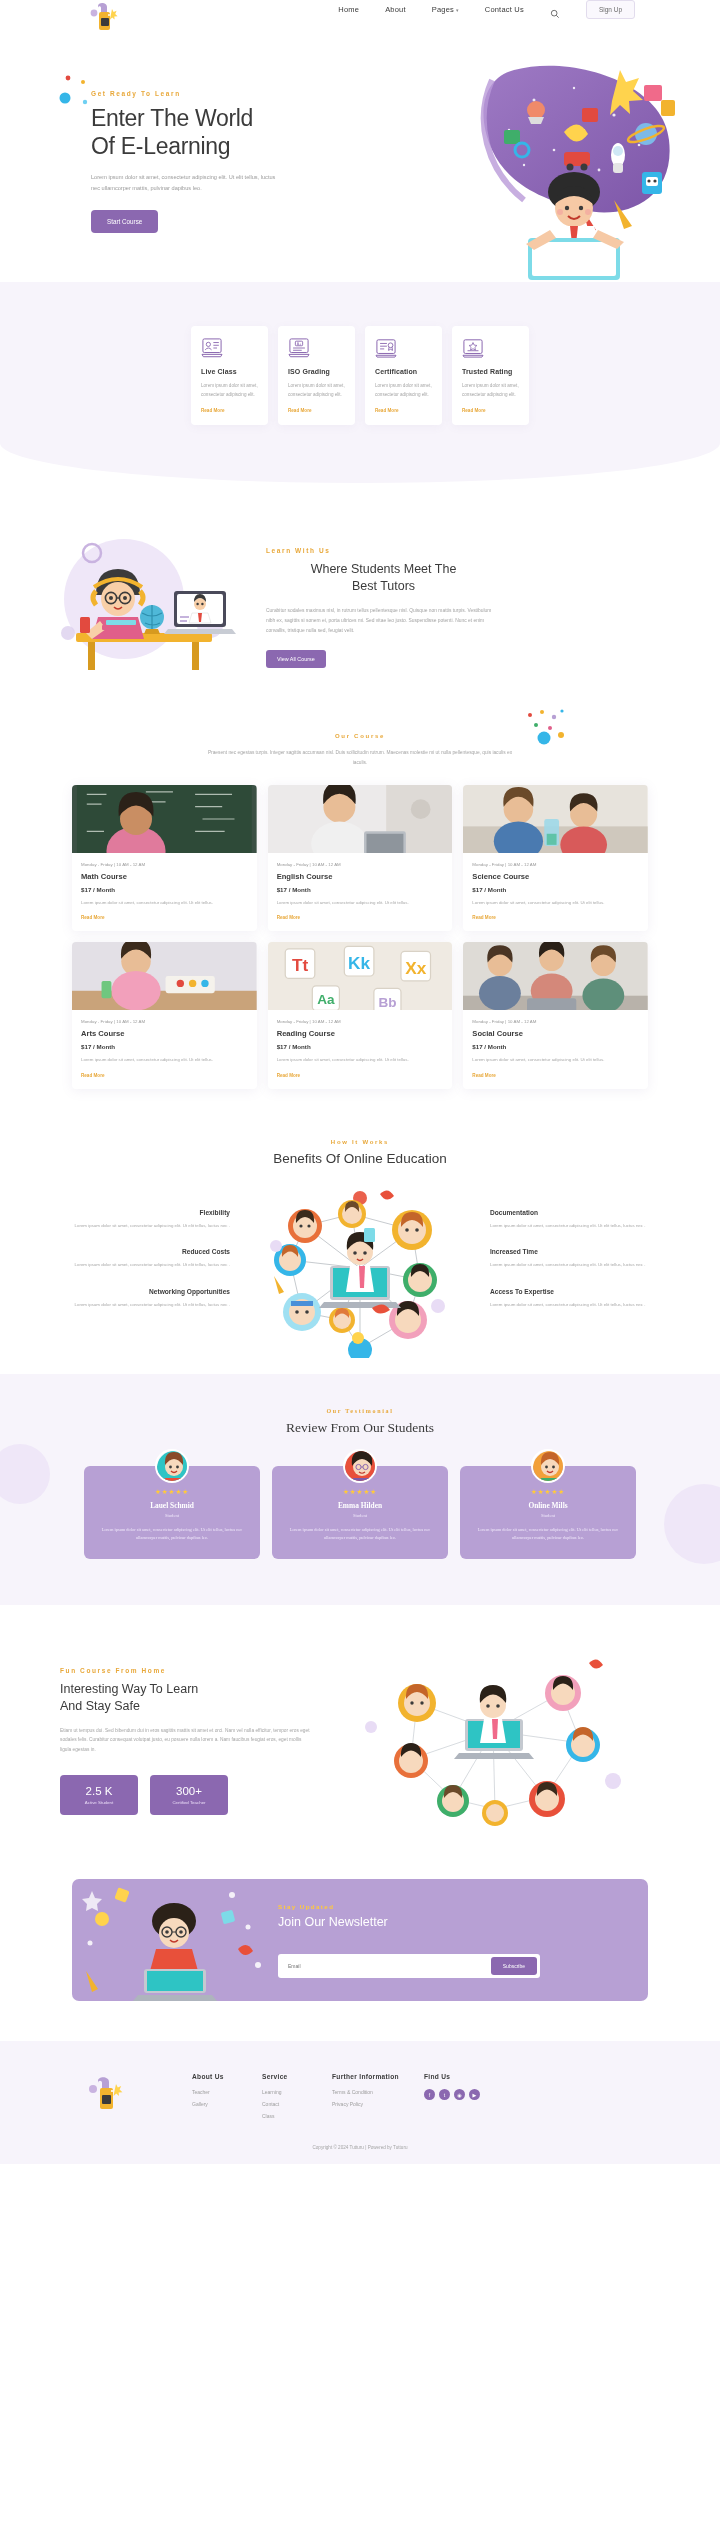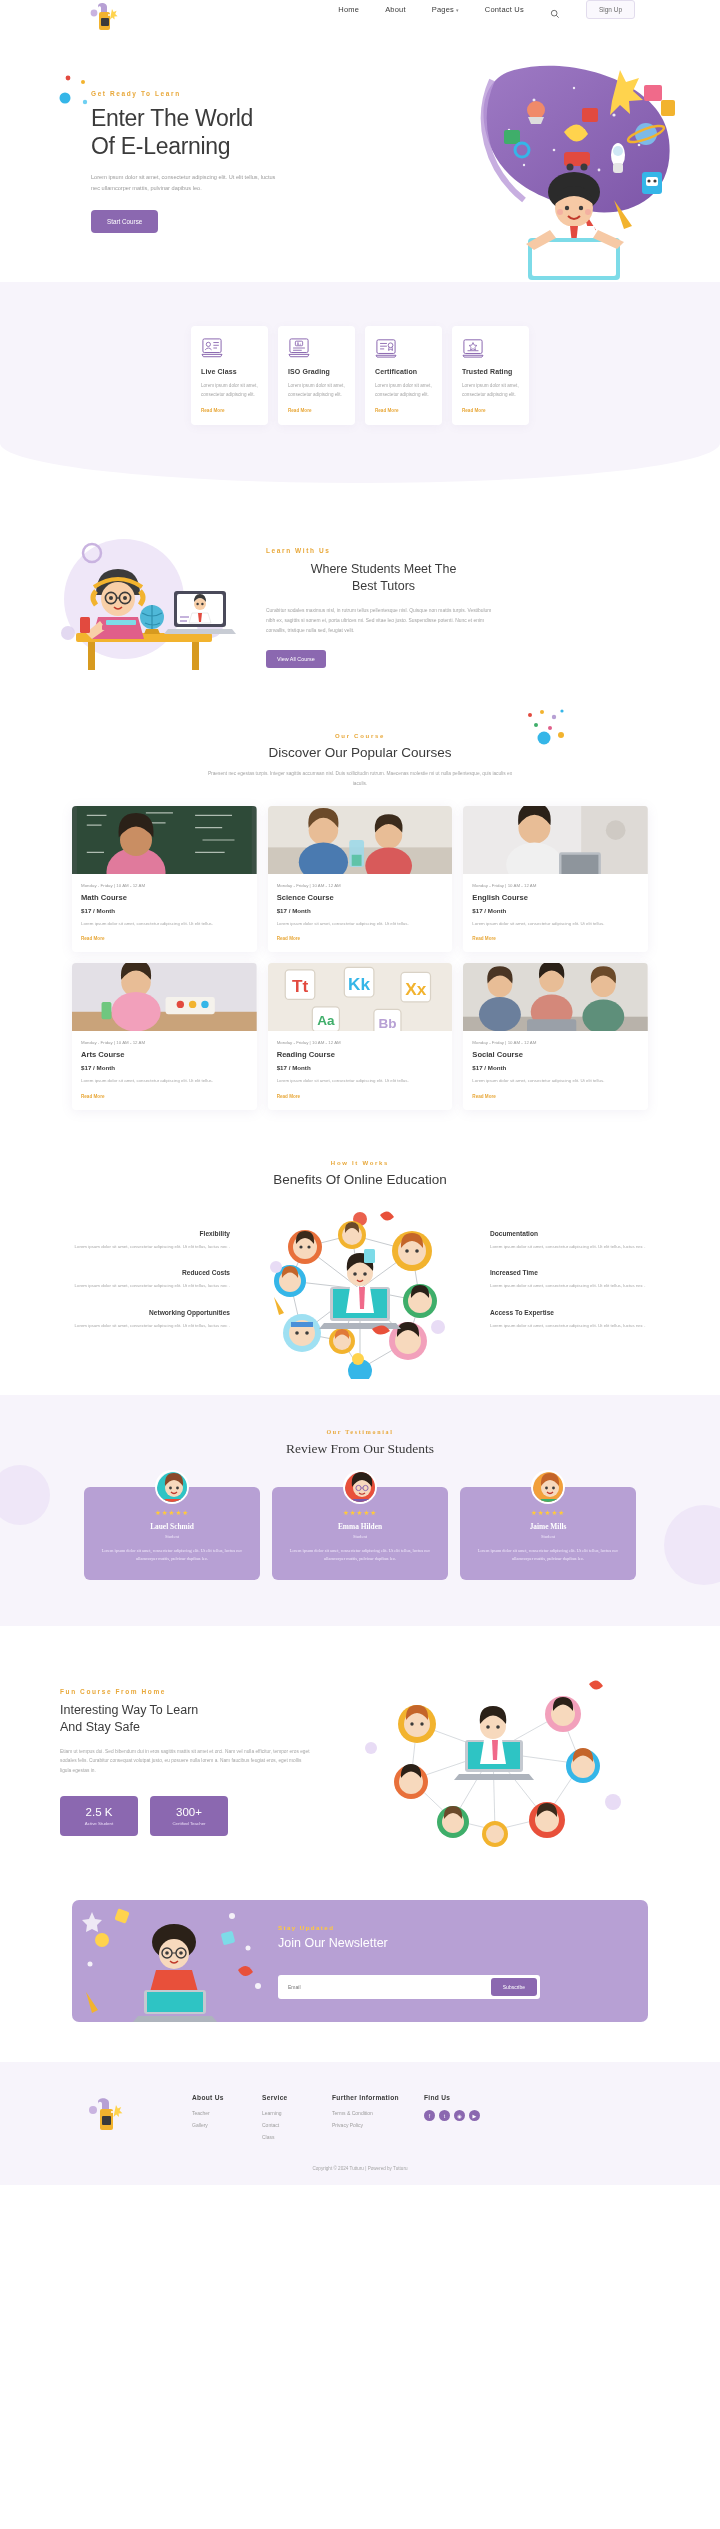--- a/index.html
+++ b/index.html
@@ -381,41 +381,62 @@
           <circle cx="22" cy="3" r="2" fill="#f2b32e"></circle>
         <circle cx="34" cy="8" r="2.2" fill="#b7a0d4"></circle>
           <circle cx="42" cy="2" r="1.6" fill="#35b6e8"></circle>
         <circle cx="16" cy="16" r="2" fill="#3fae6a"></circle>
           <circle cx="30" cy="19" r="2" fill="#e05f8a"></circle>
         <circle cx="24" cy="29" r="6.5" fill="#35b6e8"></circle>
         <circle cx="41" cy="26" r="3" fill="#f2b32e"></circle>
       </svg>
     </div>
     <div class="center-eyebrow">Our Course</div>
-    <h2>Discover Our Popular Courses</h2>
     <div class="courses-sub">Praesent nec egestas turpis. Integer sagittis accumsan nisl. Duis sollicitudin rutrum. Maecenas molestie mi ut nulla pellentesque, quis iaculis ex iaculis.</div>
 
     <div class="course-grid">
 
       <div class="course-card">
         <div class="course-img">
           <svg viewBox="0 0 150 68" width="100%" height="68" preserveAspectRatio="xMidYMid slice">
             <rect width="150" height="68" fill="#3b5044"></rect>
             <rect x="4" y="4" width="142" height="60" fill="#2e4a38"></rect>
             <g stroke="#cfd8d0" stroke-width="1" opacity=".8" fill="none">
               <path d="M12 14 h16 M12 22 h12 M60 12 h22 M60 20 h16 M100 14 h30 M100 24 h22 M106 34 h26 M12 44 h14 M100 44 h24"></path>
             </g>
             <ellipse cx="52" cy="60" rx="24" ry="20" fill="#e07a9c"></ellipse>
             <circle cx="52" cy="34" r="13" fill="#c98e63"></circle>
             <path d="M38 32 q14-18 28 0 q2-20 -14-20 q-16 0 -14 20z" fill="#2b2118"></path>
           </svg>
         </div>
         <div class="course-body">
           <div class="course-meta">Monday - Friday | 10 AM - 12 AM</div>
           <div class="course-name">Math Course</div>
+          <div class="course-price">$17 / Month</div>
+          <div class="course-desc">Lorem ipsum dolor sit amet, consectetur adipiscing elit. Ut elit tellus.</div>
+          <div class="readmore">Read More</div>
+        </div>
+      </div>
+
+      <div class="course-card">
+        <div class="course-img">
+          <svg viewBox="0 0 150 68" width="100%" height="68" preserveAspectRatio="xMidYMid slice">
+            <rect width="150" height="68" fill="#eceaea"></rect>
+            <rect x="96" y="0" width="54" height="68" fill="#dedad6"></rect>
+            <circle cx="58" cy="24" r="13" fill="#e8bd96"></circle>
+            <path d="M45 22 q13-17 26 0 q2-18 -13-18 q-15 0 -13 18z" fill="#2b2118"></path>
+            <ellipse cx="58" cy="54" rx="23" ry="18" fill="#f0f0f0"></ellipse>
+            <rect x="78" y="44" width="34" height="22" rx="2" fill="#b9bec4"></rect>
+            <rect x="80" y="46" width="30" height="17" fill="#8e959c"></rect>
+            <circle cx="124" cy="26" r="8" fill="#cfcac4"></circle>
+          </svg>
+        </div>
+        <div class="course-body">
+          <div class="course-meta">Monday - Friday | 10 AM - 12 AM</div>
+          <div class="course-name">English Course</div>
           <div class="course-price">$17 / Month</div>
           <div class="course-desc">Lorem ipsum dolor sit amet, consectetur adipiscing elit. Ut elit tellus.</div>
           <div class="readmore">Read More</div>
         </div>
       </div>
 
       <div class="course-card">
         <div class="course-img">
           <svg viewBox="0 0 150 68" width="100%" height="68" preserveAspectRatio="xMidYMid slice">
             <rect width="150" height="68" fill="#e7e3dc"></rect>
@@ -426,42 +447,20 @@
             <circle cx="98" cy="30" r="11" fill="#e8bd96"></circle>
             <path d="M87 28 q11-14 22 0 q2-15 -11-15 q-13 0 -11 15z" fill="#3b2b1c"></path>
             <ellipse cx="98" cy="55" rx="19" ry="15" fill="#d85a5a"></ellipse>
             <rect x="66" y="34" width="12" height="22" rx="2" fill="#9fd8e8" opacity=".9"></rect>
             <rect x="68" y="46" width="8" height="9" fill="#5fc3a8"></rect>
           </svg>
         </div>
         <div class="course-body">
           <div class="course-meta">Monday - Friday | 10 AM - 12 AM</div>
           <div class="course-name">Science Course</div>
-          <div class="course-price">$17 / Month</div>
-          <div class="course-desc">Lorem ipsum dolor sit amet, consectetur adipiscing elit. Ut elit tellus.</div>
-          <div class="readmore">Read More</div>
-        </div>
-      </div>
-
-      <div class="course-card">
-        <div class="course-img">
-          <svg viewBox="0 0 150 68" width="100%" height="68" preserveAspectRatio="xMidYMid slice">
-            <rect width="150" height="68" fill="#eceaea"></rect>
-            <rect x="96" y="0" width="54" height="68" fill="#dedad6"></rect>
-            <circle cx="58" cy="24" r="13" fill="#e8bd96"></circle>
-            <path d="M45 22 q13-17 26 0 q2-18 -13-18 q-15 0 -13 18z" fill="#2b2118"></path>
-            <ellipse cx="58" cy="54" rx="23" ry="18" fill="#f0f0f0"></ellipse>
-            <rect x="78" y="44" width="34" height="22" rx="2" fill="#b9bec4"></rect>
-            <rect x="80" y="46" width="30" height="17" fill="#8e959c"></rect>
-            <circle cx="124" cy="26" r="8" fill="#cfcac4"></circle>
-          </svg>
-        </div>
-        <div class="course-body">
-          <div class="course-meta">Monday - Friday | 10 AM - 12 AM</div>
-          <div class="course-name">English Course</div>
           <div class="course-price">$17 / Month</div>
           <div class="course-desc">Lorem ipsum dolor sit amet, consectetur adipiscing elit. Ut elit tellus.</div>
           <div class="readmore">Read More</div>
         </div>
       </div>
 
       <div class="course-card">
         <div class="course-img">
           <svg viewBox="0 0 150 68" width="100%" height="68" preserveAspectRatio="xMidYMid slice">
             <rect width="150" height="68" fill="#e3e0e6"></rect>
@@ -691,21 +690,21 @@
             <circle cx="17" cy="17" r="17" fill="#f2a03a"></circle>
             <circle cx="17" cy="16" r="9" fill="#f7d9bd"></circle>
             <path d="M8 14 q9-12 18 0 q1-13 -9-13 q-10 0 -9 13z" fill="#c4652a"></path>
             <circle cx="13.5" cy="16" r="1.4" fill="#3b3b3b"></circle>
               <circle cx="20.5" cy="16" r="1.4" fill="#3b3b3b"></circle>
             <path d="M14 20 q3 3 6 0" stroke="#c0392b" stroke-width="1.3" fill="none"></path>
             <path d="M8 27 h18 l3 7 h-24z" fill="#3fae6a"></path>
           </svg>
         </div>
         <div class="stars">★★★★★</div>
-        <div class="testi-name">Jaime Mills</div>
+        <div class="testi-name">Online Mills</div>
         <div class="testi-role">Student</div>
         <div class="testi-text">Lorem ipsum dolor sit amet, consectetur adipiscing elit. Ut elit tellus, luctus nec ullamcorper mattis, pulvinar dapibus leo.</div>
       </div>
 
     </div>
   </div>
 
   <div class="safe">
     <div class="safe-left">
       <div class="eyebrow">Fun Course From Home</div>

